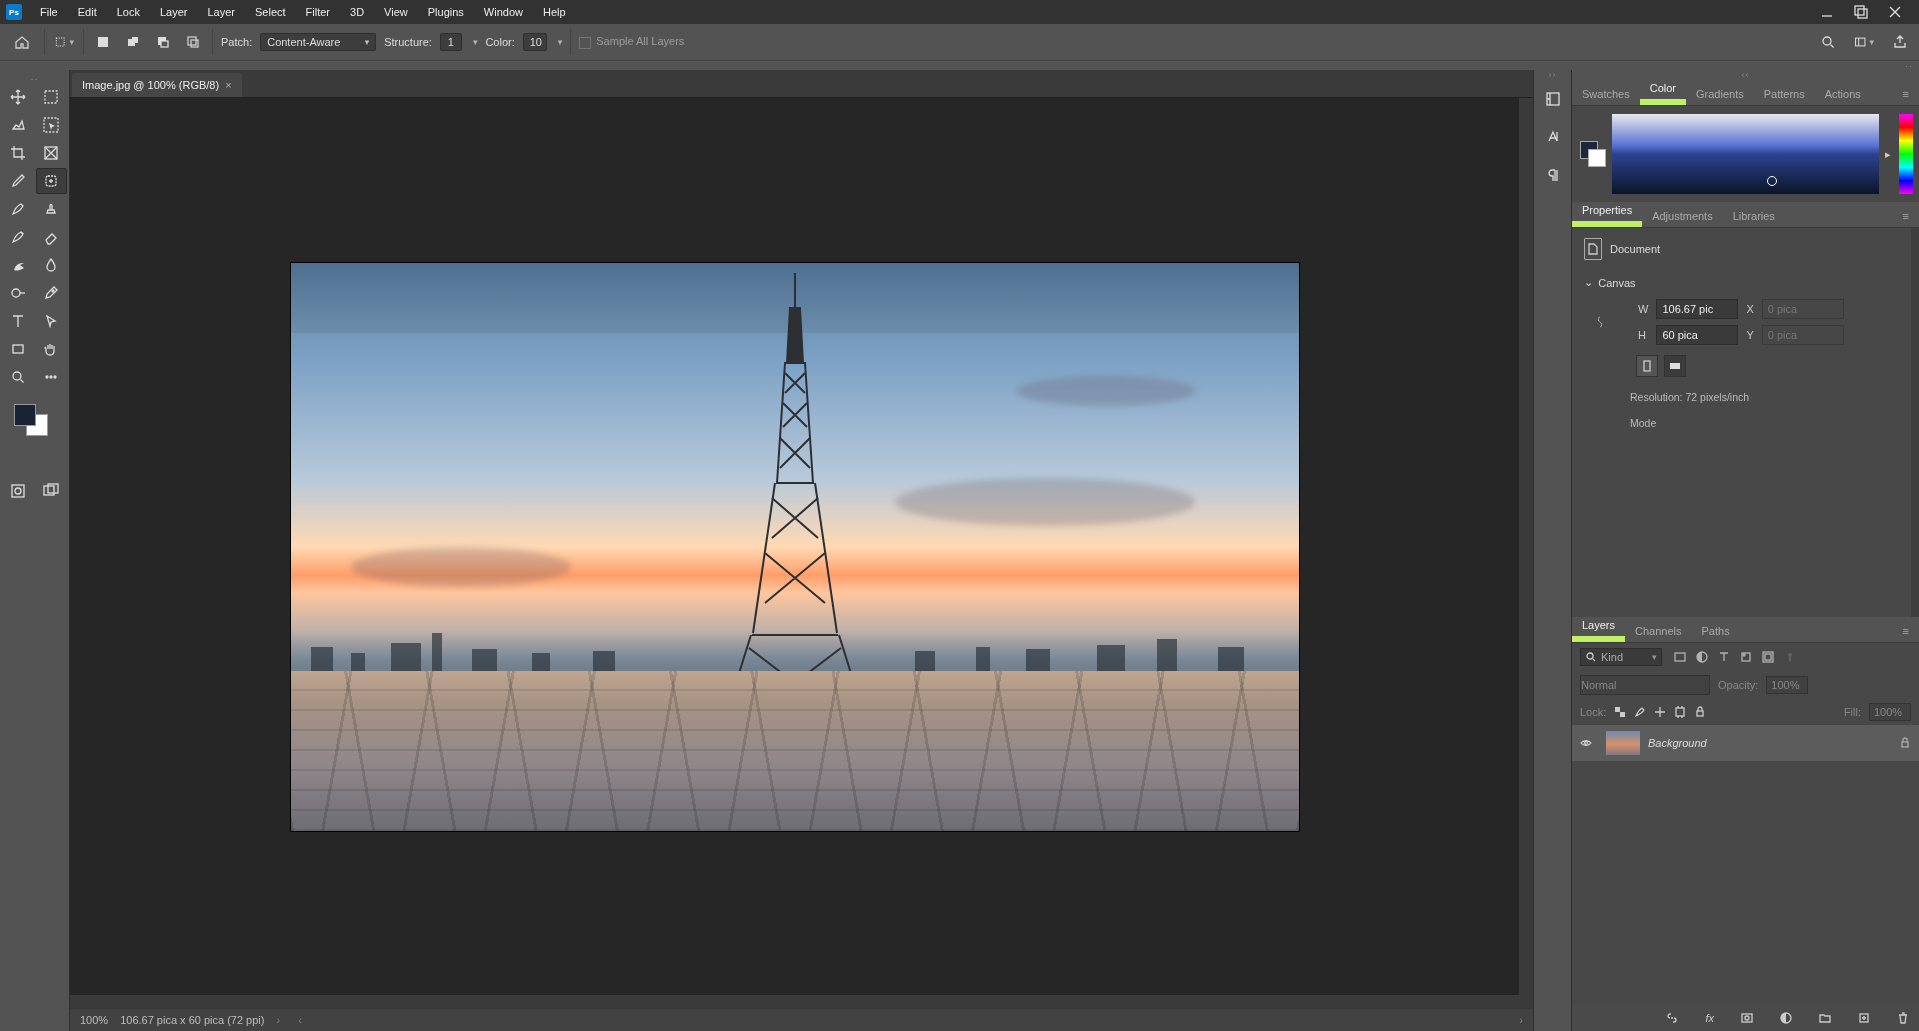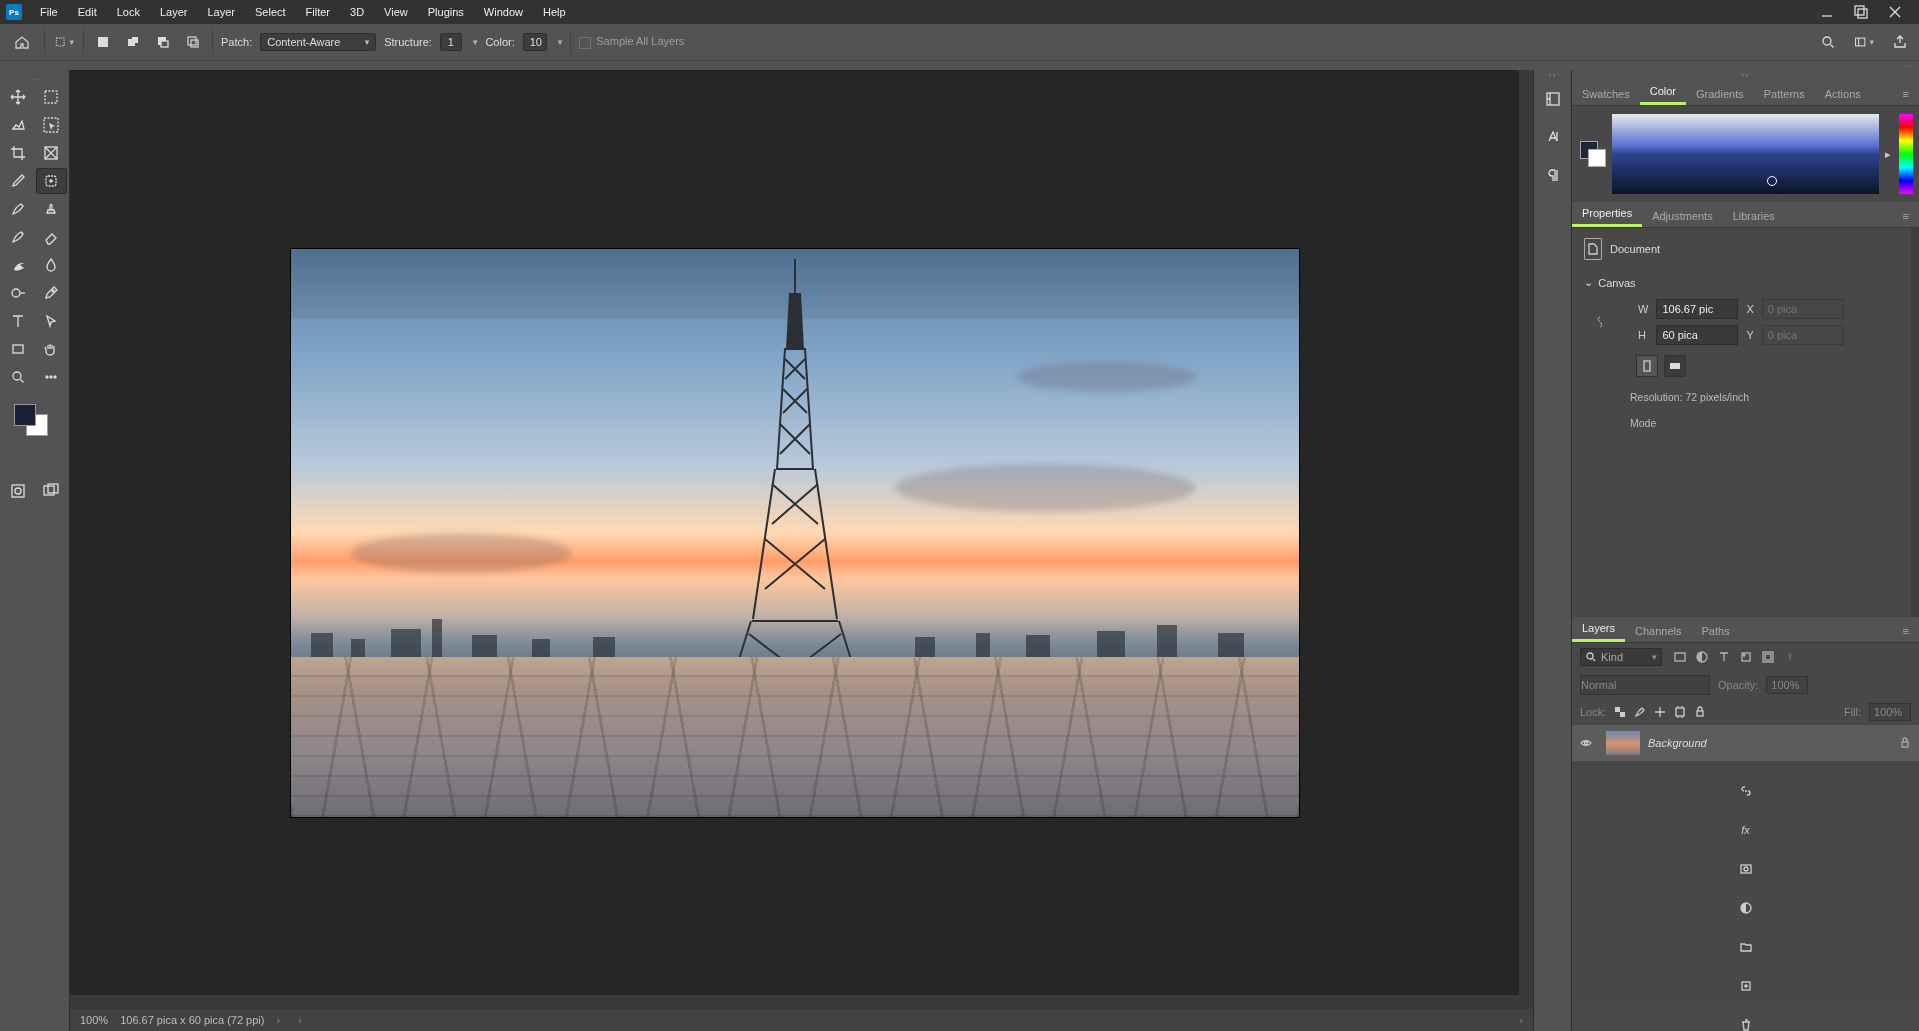--- a/index.html
+++ b/index.html
@@ -61,21 +61,21 @@
 .cloud{position:absolute;border-radius:60%;background:rgba(90,80,90,.25);filter:blur(3px);} 
 
 
 .mini-dock { width: 38px; background: #535353; border-left: 1px solid #2e2e2e; display:flex; flex-direction:column; align-items:center; }
 .mini-dock .tool { height:38px; width:100%; }
 
 
 .panels { width: 348px; background: #535353; display:flex; flex-direction:column; border-left:1px solid #2e2e2e; }
 .panel-tabs { display:flex; height:26px; border-bottom:1px solid #3a3a3a; align-items:flex-end; }
 .ptab { padding:5px 10px; color:#aaa; cursor:default; }
-.ptab.active { color:#eee; border-bottom:3px solid #bef264; }
+.ptab.active { color:#eee; border-bottom:6px solid #bef264; }
 .panel-body { background:#484848; }
 .color-panel-body { height:96px; display:flex; padding:6px 6px 6px 8px; gap:6px; align-items:center; }
 .fg-bg-mini { position:relative; width:26px; height:26px; }
 .fg-bg-mini .a{ position:absolute; width:18px;height:18px; border:1px solid #aaa; background:#1d263a; }
 .fg-bg-mini .b{ position:absolute; width:18px;height:18px; border:1px solid #aaa; background:#fff; left:8px; top:8px; }
 .color-area { flex:1; height:80px; background:linear-gradient(180deg,#e8e8ee 0%, #586fd1 40%, #2d4390 50%, #0b1528 100% ); position:relative; }
 .color-area .pick { position:absolute; width:10px;height:10px; border:1px solid #fff; border-radius:50%; left:58%; top:78%; }
 .hue-bar { width:14px; height:80px; background:linear-gradient(180deg,#ff00ff,#ff0000,#ffff00,#00ff00,#00ffff,#0000ff,#ff00ff); }
 .arrow-out{width:8px; align-self:center;color:#ccc;}
 
@@ -98,21 +98,21 @@
 .filter-input input{ background:transparent; border:none; color:#aaa; width:44px; }
 .filter-icons { display:flex; gap:10px; margin-left:6px; opacity:.8; }
 .blend-row, .lock-row { display:flex; align-items:center; gap:8px; padding:4px 8px; color:#888; }
 .blend-select { flex:1; background:#414141; border:1px solid #333; color:#888; padding:3px 0; max-width:130px;}
 .pct { background:#414141; border:1px solid #333; color:#888; padding:2px 4px; width:42px; }
 .layer-row { display:flex; align-items:center; gap:8px; padding:6px 8px; background:#5c5c5c; }
 .eye { width:18px; text-align:center; }
 .layer-thumb{ width:34px; height:24px; background:linear-gradient(180deg,#6b8cb0,#d8916a 55%,#7c7a82);}
 .layer-name{ font-style:italic; color:#ddd; }
 .lock-icon { margin-left:auto; opacity:.7; }
-.layers-footer { margin-top:auto; height:26px; background:#4a4a4a; display:flex; align-items:center; justify-content:flex-end; gap:27px; padding:0 10px;flex-direction:column; }
+.layers-footer { margin-top:auto; height:26px; background:#4a4a4a; display:flex; align-items:center; justify-content:flex-end; gap:27px; padding:0 10px; }
 svg { display:block; }
 .ic { width:16px; height:16px; stroke:#ddd; stroke-width:1.3; fill:none; }
 .ic-sm { width:12px; height:12px; stroke:#ccc; stroke-width:1.3; fill:none; }
 .mutex { opacity:.6 }
 .panels-scroll{width:8px;background:#3e3e3e;}
 .prop-right{display:flex;flex:1;}
 .grow{flex:1;}
 .checkbox{ width:12px;height:12px;border:1px solid #888;margin-right:5px;display:inline-block;vertical-align:middle;}
 </style>
 </head>
@@ -369,20 +369,26 @@
       <div class="tool">
           <svg class="ic" viewBox="0 0 16 16">
             <rect x="1" y="3" width="10" height="9"></rect>
             <rect x="5" y="1" width="10" height="9"></rect>
           </svg>
         </div>
     </div>
   </div>
 
   <div class="workspace">
+    <div class="doc-tabs">
+      <div class="doc-tab">
+        <span>Image.jpg @ 100% (RGB/8)</span>
+        <span class="close">×</span>
+      </div>
+    </div>
     <div class="canvas-wrap">
       <div class="canvas-area">
         <div class="canvas">
           <div class="shadow-area"></div>
           <div class="cloud" style="left:6%;top:50%;width:220px;height:40px"></div>
           <div class="cloud" style="left:60%;top:38%;width:300px;height:48px"></div>
           <div class="cloud" style="left:72%;top:20%;width:180px;height:30px"></div>
           <div class="skyline"></div>
           <div class="building-strip">
             <span style="left:2%;width:22px;height:26px"></span>

